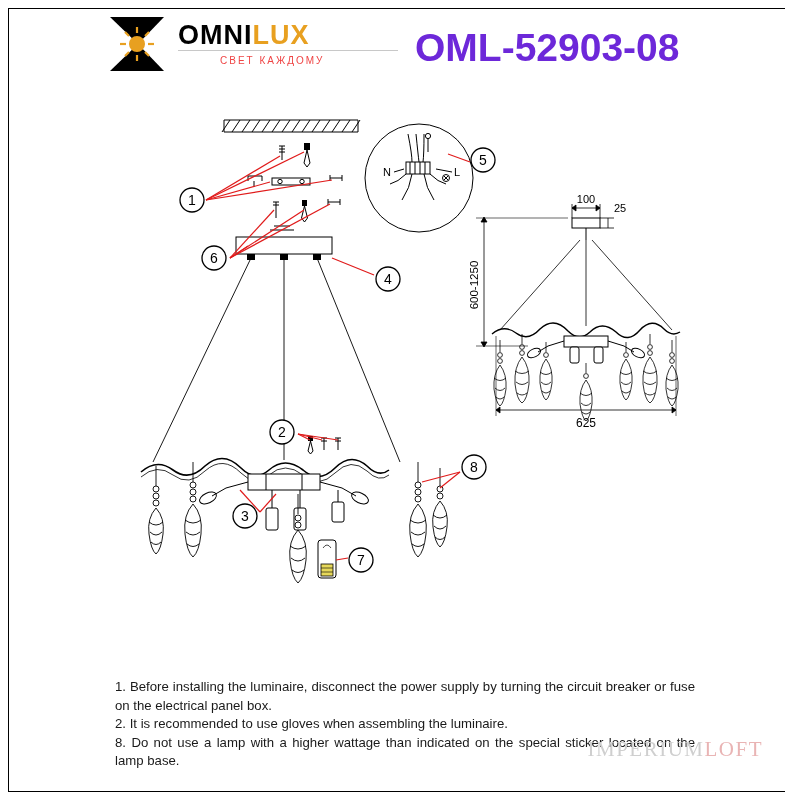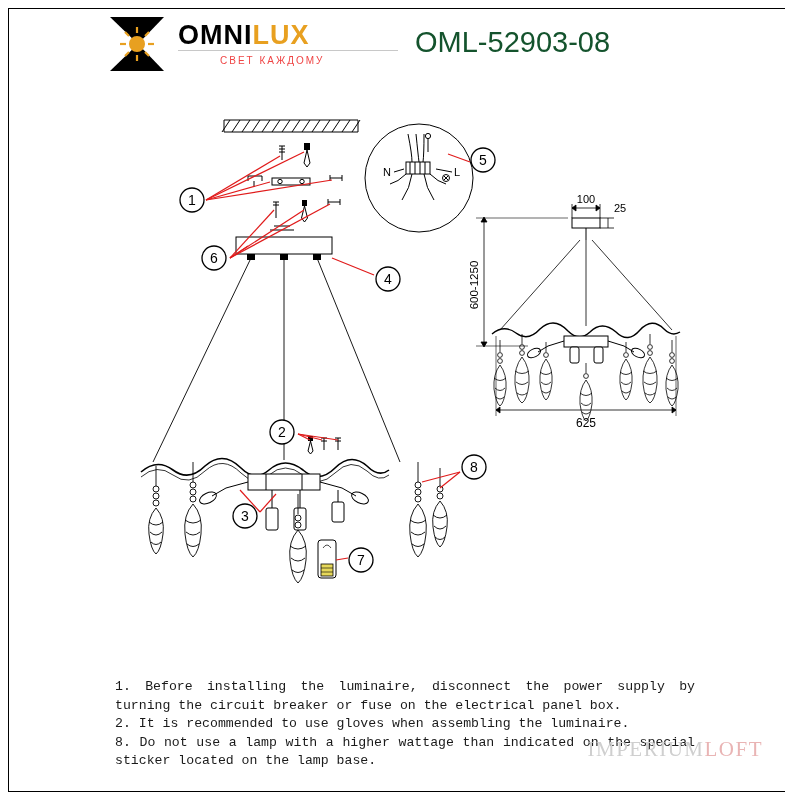--- a/index.html
+++ b/index.html
@@ -66,23 +66,23 @@
     left: 78px;
     top: 38px;
     width: 220px;
     height: 1px;
     background: #c8c8c8;
   }
   .model {
     position: absolute;
     left: 315px;
     top: 14px;
-    font-size: 29px;
-    font-weight: normal;
-    color: #14532d;
+    font-size: 39px;
+    font-weight: bold;
+    color: #6d28d9;
   }
   
   .canvas {
     position: absolute;
     left: 8px;
     top: 90px;
     width: 784px;
     height: 560px;
   }
   .canvas svg {
@@ -94,21 +94,20 @@
     left: 115px;
     top: 678px;
     width: 580px;
     font-size: 13.2px;
     line-height: 18.5px;
     color: #1a1a1a;
     text-align: justify;
   }
   .notes p {
     margin: 0;
-    font-family: Liberation Mono, monospace;
   }
   
   .watermark {
     position: absolute;
     right: 22px;
     bottom: 38px;
     font-size: 21px;
     letter-spacing: 1.5px;
     color: #cfcfcf;
     font-family: Liberation Serif, serif;

